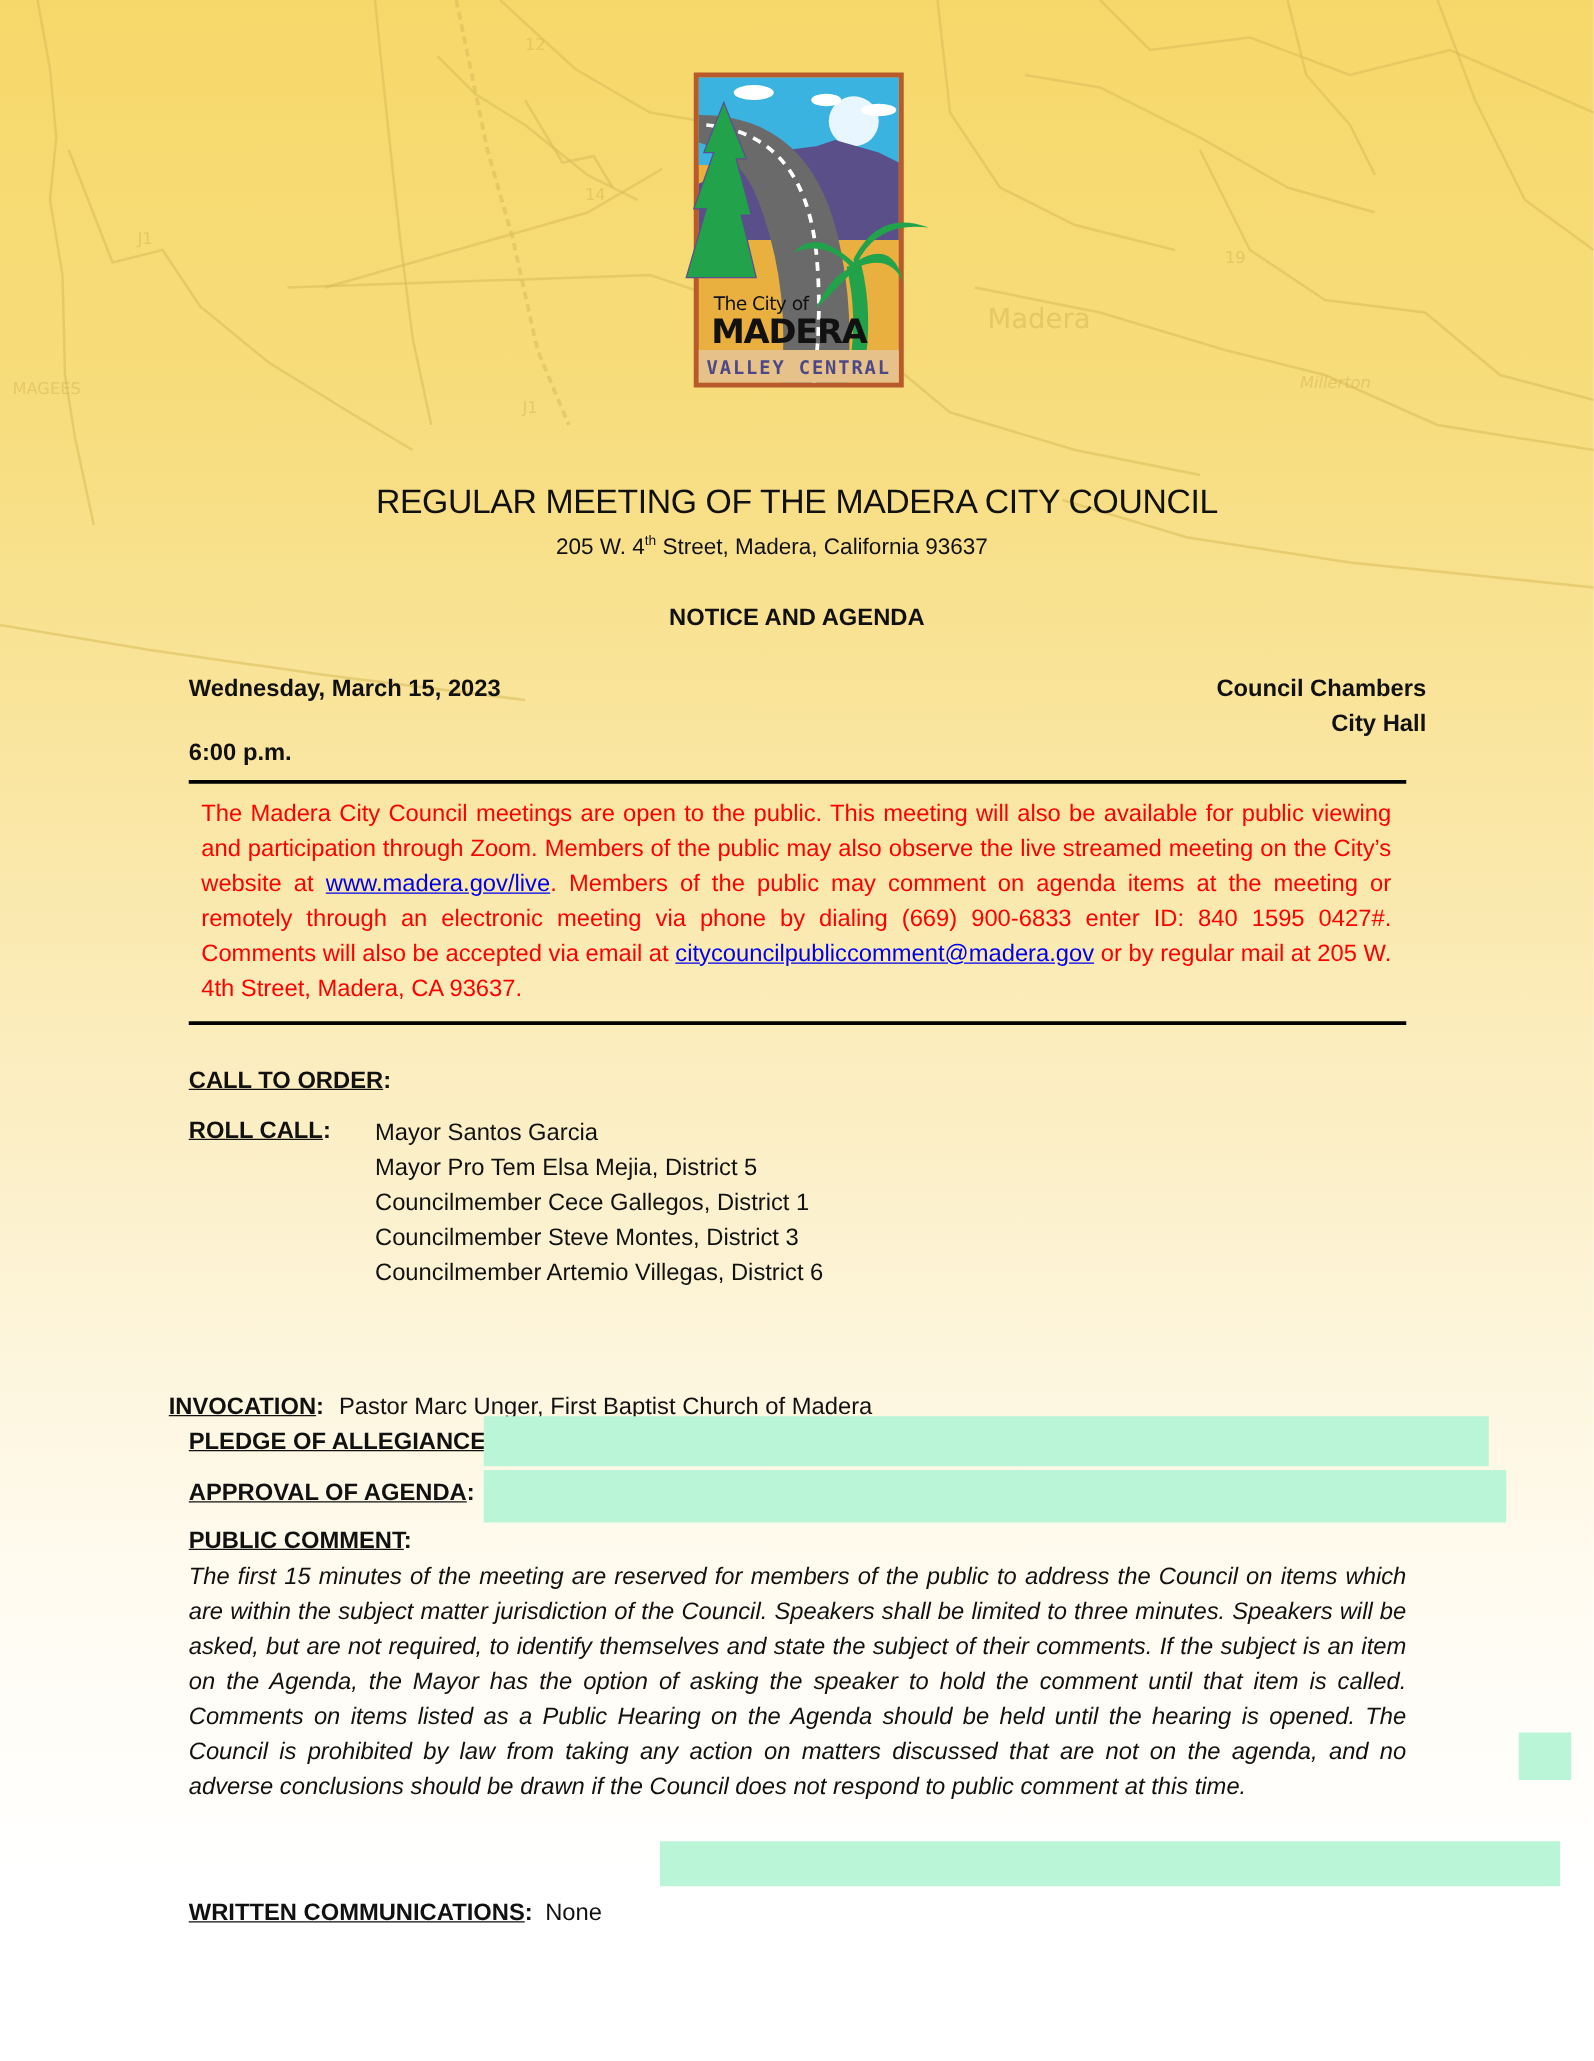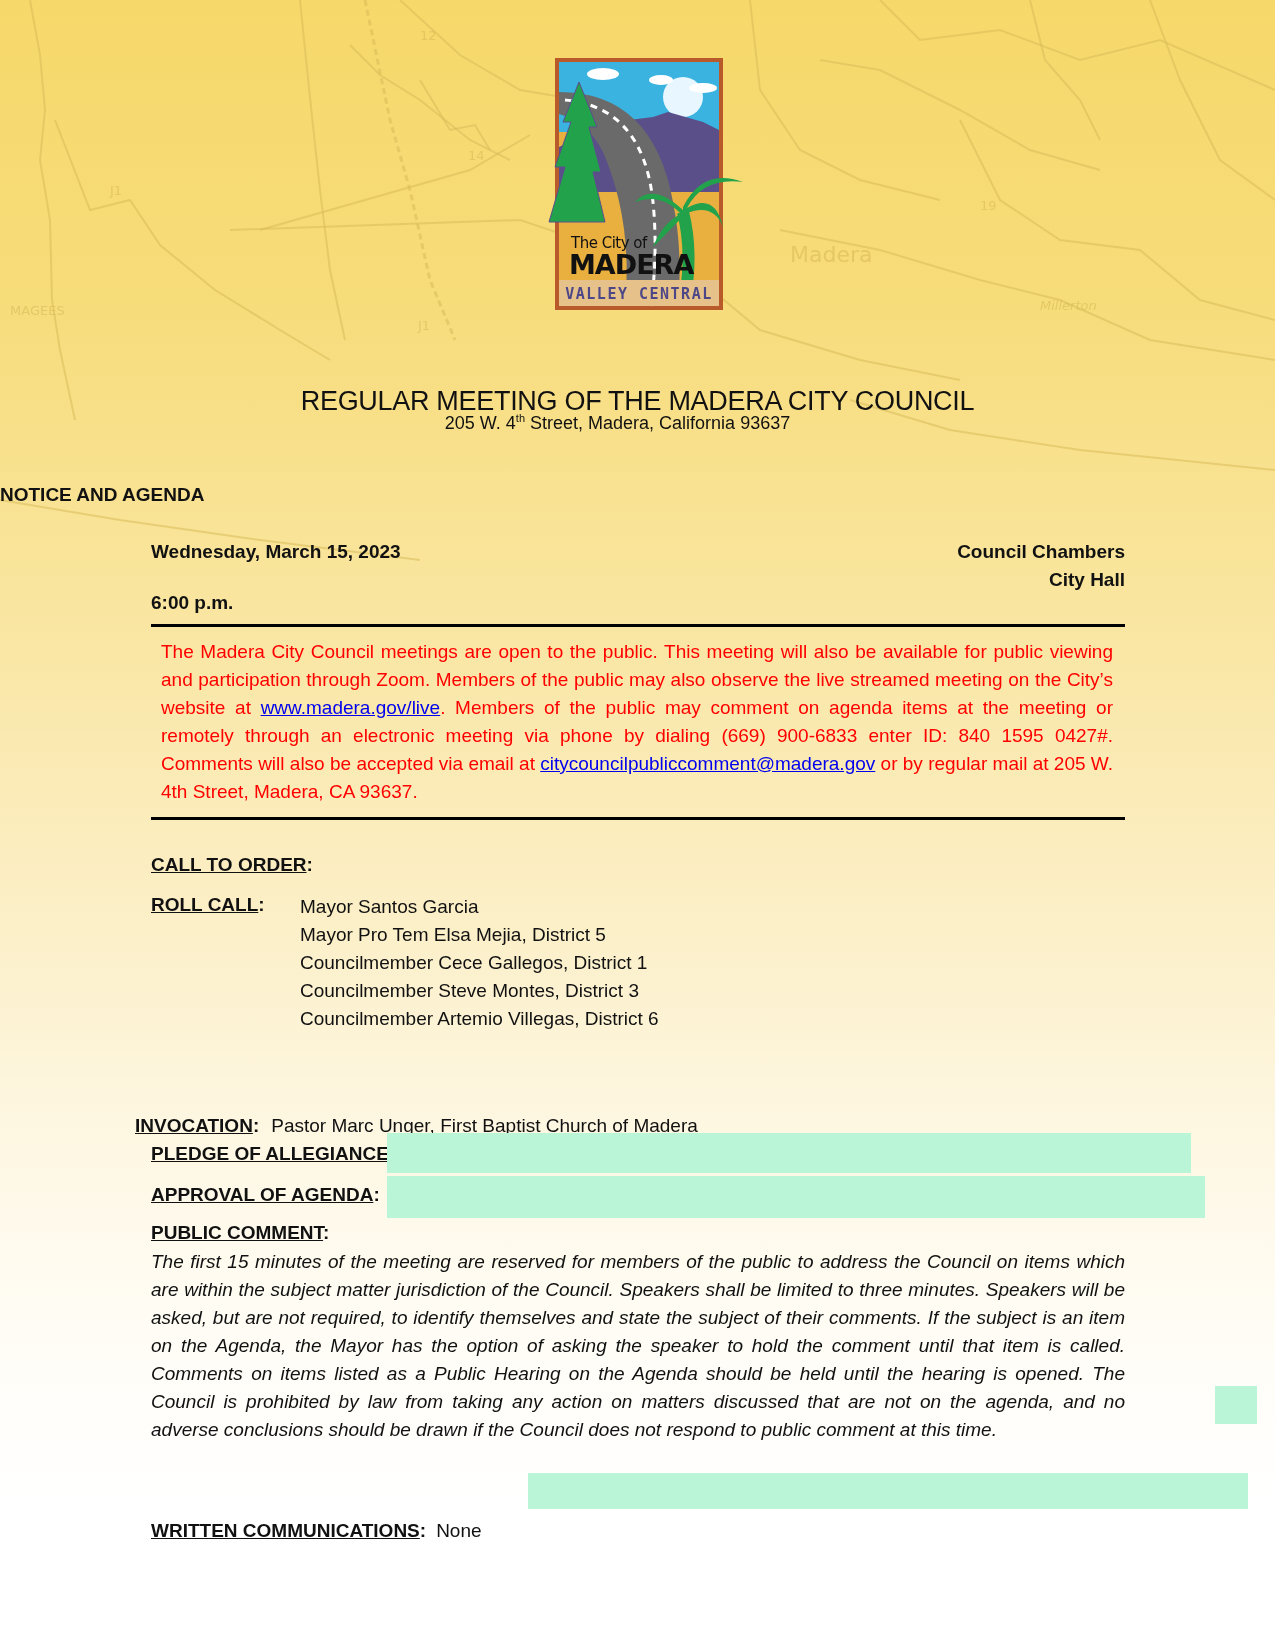--- a/index.html
+++ b/index.html
@@ -14,26 +14,26 @@
         #f6d86a 0px, #f7dc7a 300px, #f9e49a 560px,
         #fbecbb 820px, #fdf5dc 1080px, #fffcf3 1300px, #ffffff 1500px);
     }
     .map-bg { position: absolute; left: 0; top: 0; width: 1275px; height: 1000px; pointer-events: none; }
     .logo { position: absolute; left: 543px; top: 52px; width: 222px; height: 272px; }
     .abs { position: absolute; }
     .title {
       left: 0; width: 1275px; top: 386px; text-align: center;
       font-size: 27px; font-weight: normal; letter-spacing: -0.3px;
     }
-    .address { left: 0; width: 1235px; top: 412px; text-align: center; font-size: 18px; }
+    .address { left: 0; width: 1235px; top: 427px; text-align: center; font-size: 18px; }
     .address sup { font-size: 11px; }
-    .notice { left: 0; width: 1275px; top: 484px; text-align: left; font-size: 19px; font-weight: bold; }
+    .notice { left: 0; width: 1275px; top: 484px; text-align: center; font-size: 19px; font-weight: bold; }
     .meta { font-size: 19px; font-weight: bold; }
     .meta-left { left: 151px; }
-    .meta-right { right: 150px; text-align: right; }
+    .meta-right { right: 134px; text-align: right; }
     .rule { left: 151px; width: 974px; height: 3px; background: #000; }
     .red-notice {
       left: 161px; width: 952px; top: 638px;
       color: #f00; font-size: 19px; line-height: 28px; text-align: justify;
     }
     .red-notice a { color: #0000ee; text-decoration: underline; }
     .label {
       font-weight: bold; text-decoration: underline; font-size: 19px;
     }
     .colon { font-weight: bold; font-size: 19px; }

